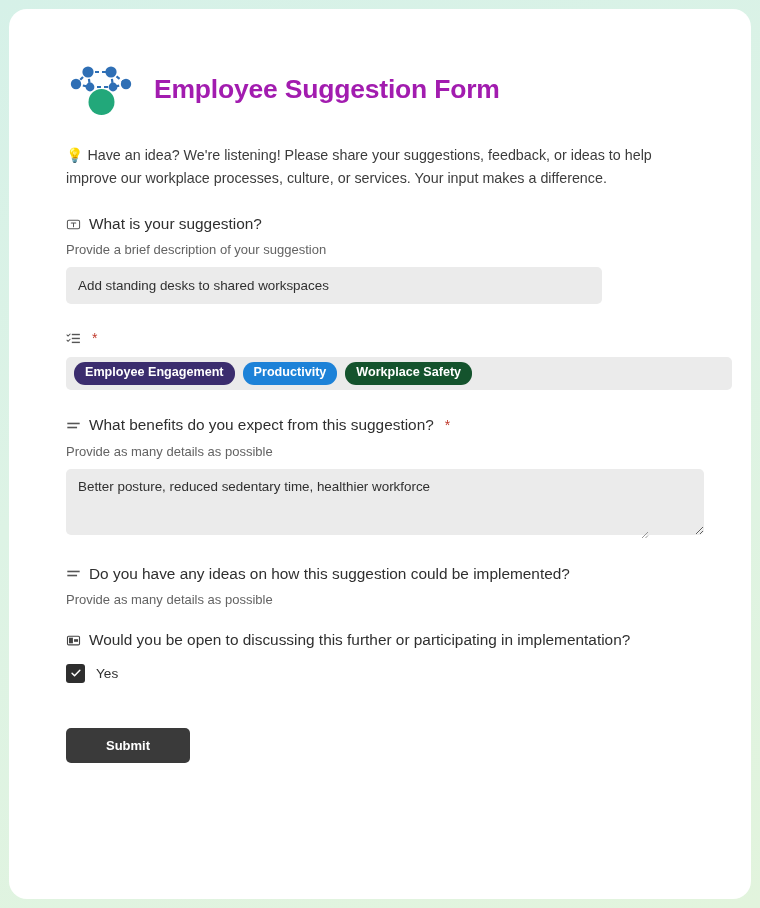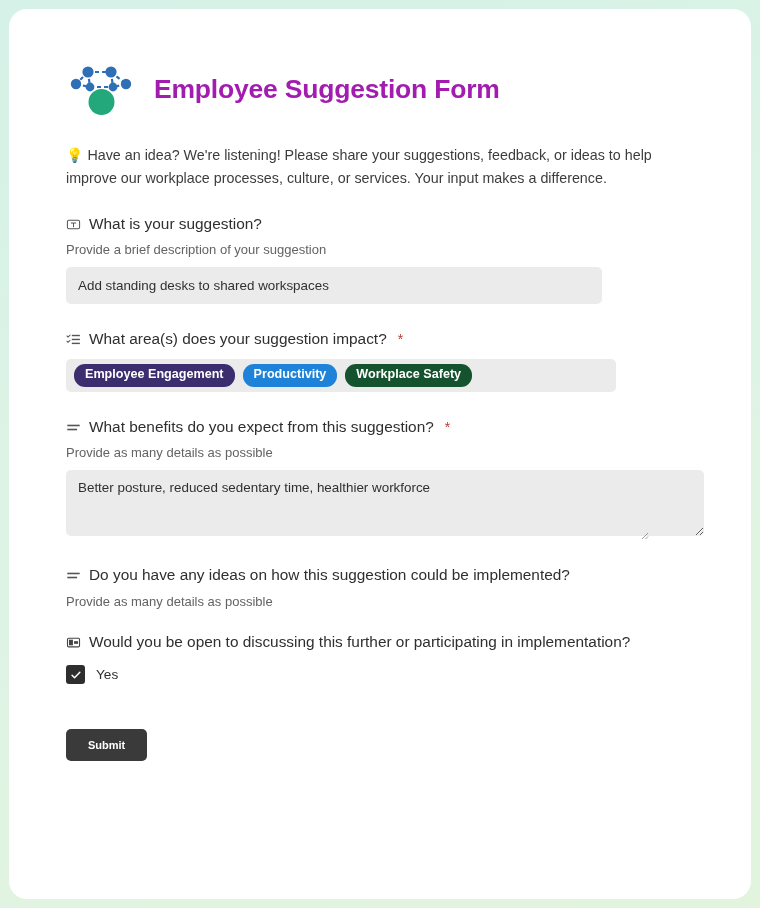--- a/index.html
+++ b/index.html
@@ -137,21 +137,21 @@
     right: 3px;
     bottom: 4px;
     width: 10px;
     height: 10px;
     pointer-events: none;
   }
 
   
   .tag-field {
     margin-top: 10px;
-    width: 550px;
+    width: 666px;
     min-height: 33px;
     background: #ebebeb;
     border-radius: 5px;
     box-sizing: border-box;
     padding: 5px 8px;
     display: flex;
     align-items: center;
     gap: 8px;
   }
   .tag {
@@ -186,23 +186,23 @@
     color: #2f2f2f;
   }
 
   
   .submit-btn {
     margin-top: 45px;
     background: #3a3a3a;
     color: #ffffff;
     border: none;
     border-radius: 5px;
-    padding: 10px 22px;
+    padding: 10px 40px;
     font-family: "Liberation Sans", sans-serif;
-    font-size: 11px;
+    font-size: 13px;
     font-weight: bold;
     cursor: pointer;
   }
 </style>
 </head>
 <body>
 
 <div class="page-bg"></div>
 
 <div class="card">
@@ -261,21 +261,20 @@
       <div class="q-label">
         <span class="q-icon">
           <svg viewBox="0 0 16 16" width="15" height="15" aria-hidden="true">
             <path d="M1 4.2l1.2 1.2L4.4 3.2" stroke="#555" stroke-width="1.1" fill="none" stroke-linecap="round" stroke-linejoin="round"></path>
             <path d="M1 9.8l1.2 1.2L4.4 8.8" stroke="#555" stroke-width="1.1" fill="none" stroke-linecap="round" stroke-linejoin="round"></path>
             <rect x="6.2" y="3" width="8.6" height="1.5" fill="#555"></rect>
             <rect x="6.2" y="7.2" width="8.6" height="1.5" fill="#555"></rect>
             <rect x="6.2" y="11.4" width="8.6" height="1.5" fill="#555"></rect>
           </svg>
         </span>
-        <span>What area(s) does your suggestion impact?</span>
         <span class="req">*</span>
       </div>
       <div class="tag-field">
         <span class="tag" style="background: rgb(59, 45, 110);">Employee Engagement</span>
         <span class="tag" style="background: rgb(29, 130, 216);">Productivity</span>
         <span class="tag" style="background: #14532d;">Workplace Safety</span>
       </div>
     </div>
 
     

